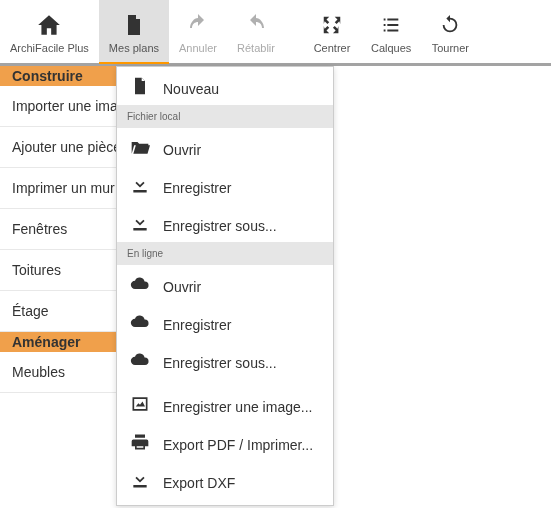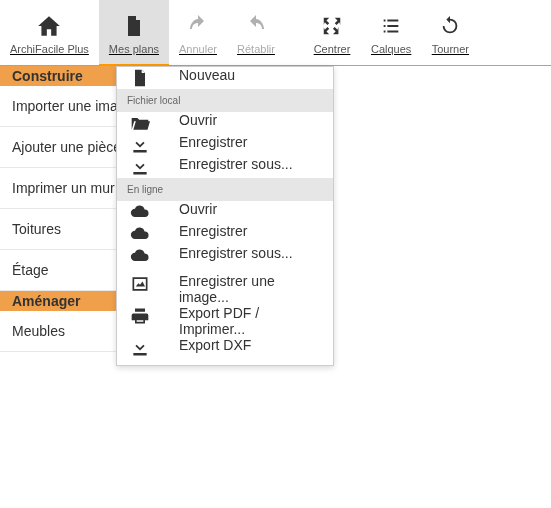--- a/index.html
+++ b/index.html
@@ -1,36 +1,36 @@
 <!DOCTYPE html>
 <html><head>
   <meta charset="utf-8">
   <style>
     * { margin: 0; padding: 0; box-sizing: border-box; font-family: Arial, Helvetica, sans-serif; }
     body { width: 551px; height: 508px; background: #fff; overflow: hidden; position: relative; }
 
-    .toolbar { display: flex; border-bottom: 1px solid #a3a3a3; background: #fff; height: 66px; text-decoration: underline; }
+    .toolbar { display: flex; border-bottom: 3px solid #a3a3a3; background: #fff; height: 66px; }
     .toolbar-item { display: flex; flex-direction: column; align-items: center; justify-content: center; padding: 8px 10px 6px 10px; cursor: pointer; gap: 4px; min-width: 58px; position: relative; }
     .toolbar-item.active { background: #e0e0e0; }
     .toolbar-item.active::after { content: ''; position: absolute; bottom: -1px; left: 0; right: 0; height: 2px; background: #f90; }
     .toolbar-item.disabled svg { opacity: 0.38; }
     .toolbar-item.disabled .tb-label { color: #aaa; }
     .tb-icon { width: 26px; height: 26px; display: flex; align-items: center; justify-content: center; }
     .tb-label { font-size: 11px; color: #555; white-space: nowrap; }
     .toolbar-spacer { flex: 0 0 18px; }
 
     .sidebar { width: 156px; background: #fff; }
     .side-header { background: #f0a04b; padding: 2px 12px; font-size: 14px; font-weight: bold; color: #333; }
     .side-item { padding: 12px 12px; font-size: 14px; color: #333; border-bottom: 1px solid #e8e8e8; cursor: pointer; white-space: nowrap; overflow: hidden; }
 
     .main { display: flex; }
 
     .dropdown { position: absolute; top: 66px; left: 116px; width: 218px; background: #fff; border: 1px solid #ccc; box-shadow: 0 2px 6px rgba(0,0,0,0.15); z-index: 10; padding-bottom:6px; }
     .dd-section-title { background: #e6e6e6; padding: 6px 10px; font-size: 10px; color: #666; }
-    .dd-item { display: flex; align-items: flex-start; gap: 28px; padding: 0 12px; font-size: 14px; color: #333; cursor: pointer; }
+    .dd-item { display: flex; align-items: flex-end; gap: 12px; padding: 8px 12px; font-size: 14px; color: #333; cursor: pointer; }
     .dd-item svg { fill: #333; }
     .dd-divider { height: 6px; }
     .dd-icon { width: 22px; height: 22px; display: flex; align-items: center; justify-content: center; flex-shrink: 0; }
     .toolbar-item svg { fill: #333; }
   </style>
 </head>
 <body>
 
 <div class="toolbar">
   <div class="toolbar-item">
@@ -91,20 +91,21 @@
     <span class="tb-label">Tourner</span>
   </div>
 </div>
 
 <div class="main">
   <div class="sidebar">
     <div class="side-header">Construire</div>
     <div class="side-item">Importer une image</div>
     <div class="side-item">Ajouter une pièce</div>
     <div class="side-item">Imprimer un mur</div>
+    <div class="side-item">Fenêtres</div>
     <div class="side-item">Toitures</div>
     <div class="side-item">Étage</div>
     <div class="side-header">Aménager</div>
     <div class="side-item">Meubles</div>
   </div>
 </div>
 
 <div class="dropdown">
   <div class="dd-item">
     <span class="dd-icon">

